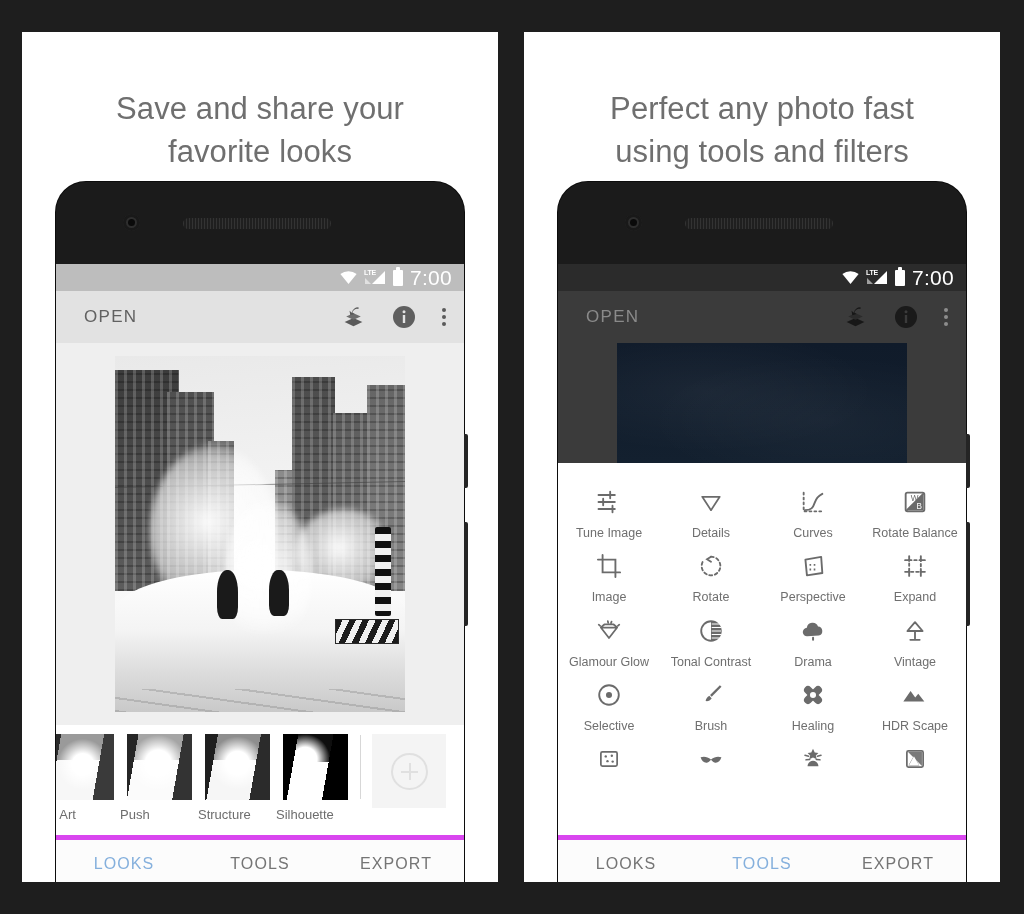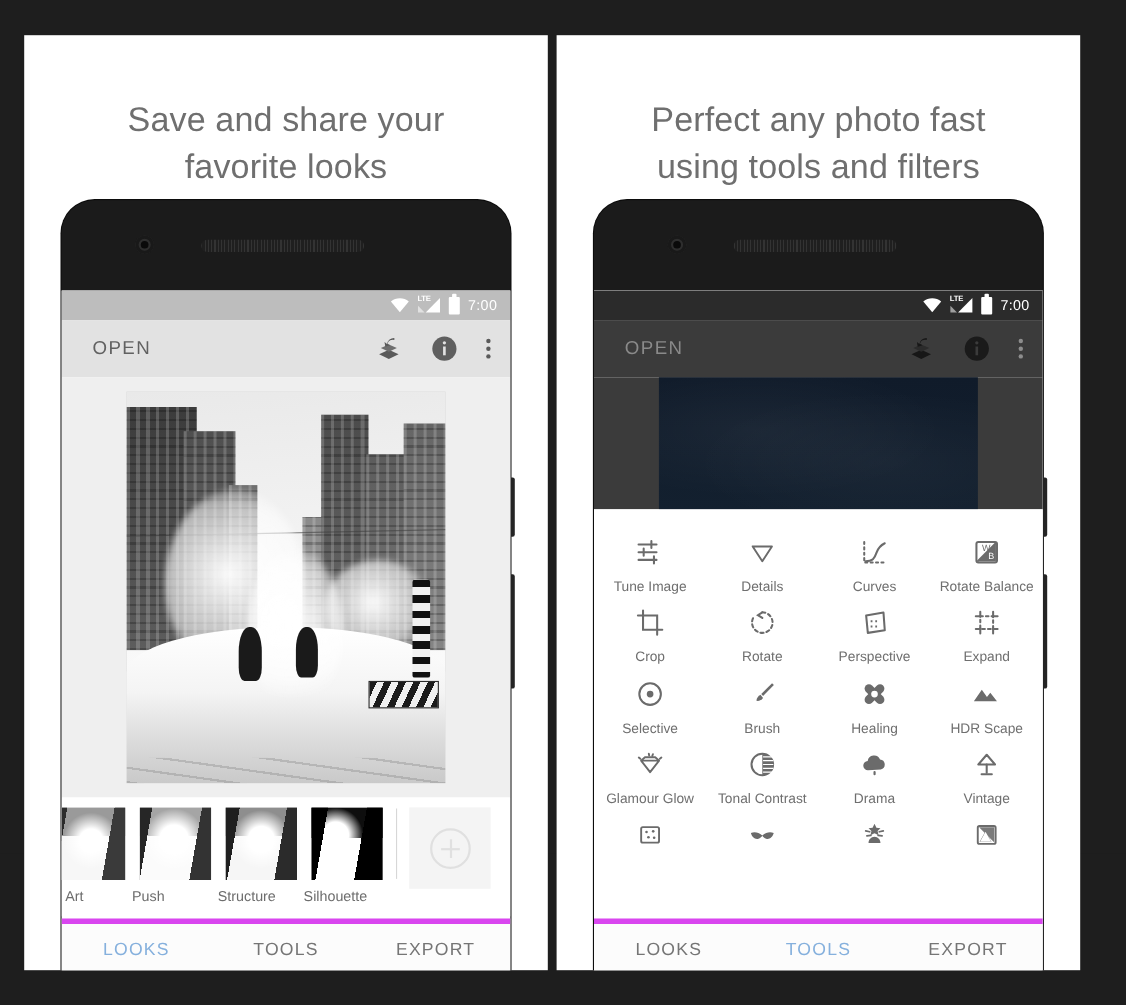--- a/index.html
+++ b/index.html
@@ -18,21 +18,21 @@
   
   .card {
     position: absolute;
     top: 32px;
     width: 476px;
     height: 850px;
     background: #ffffff;
     overflow: hidden;
   }
   .card-left  { left: 22px; }
-  .card-right { left: 506px; }
+  .card-right { left: 524px; }
 
   .headline {
     position: absolute;
     top: 56px; left: 0; right: 0;
     text-align: center;
     font-size: 31px;
     font-weight: 400;
     line-height: 1.38;
     color: #6f6f6f;
     letter-spacing: 0.1px;
@@ -104,21 +104,21 @@
     background: #bdbdbd;
     display: flex;
     align-items: center;
     justify-content: flex-end;
     padding-right: 12px;
     gap: 7px;
   }
   .statusbar.dim { background: #2b2b2b; }
   .sb-time {
     color: #ffffff;
-    font-size: 13px;
+    font-size: 21px;
     letter-spacing: 0.3px;
   }
   .wifi-ico { width: 17px; height: 13px; display: block; }
   .lte-ico  { position: relative; width: 22px; height: 15px; }
   .lte-txt {
     position: absolute; top: -1px; left: 0;
     font-size: 7px; color: #fff; font-weight: bold; letter-spacing: -0.2px;
   }
   .batt-ico { width: 10px; height: 16px; background: #fff;
               border-radius: 1px; position: relative; }
@@ -601,21 +601,21 @@
           </div>
 
           <div class="tool-row">
             <div class="tool-cell">
               <div class="tool-ico">
                 <svg width="28" height="28" viewBox="0 0 24 24" fill="none" stroke="#6b6b6b" stroke-width="1.6" stroke-linecap="round">
                   <path d="M6.5 2.5v15h15"></path>
                     <path d="M2.5 6.5h15v15"></path>
                 </svg>
               </div>
-              <div class="tool-label">Crop</div>
+              <div class="tool-label">Image</div>
             </div>
             <div class="tool-cell">
               <div class="tool-ico">
                 <svg width="28" height="28" viewBox="0 0 24 24" fill="none" stroke="#6b6b6b" stroke-width="1.6" stroke-linecap="round">
                   <path d="M12 4a8 8 0 1 1-6.8 3.8" stroke-dasharray="2.4 2.4"></path>
                   <path d="M12 4 8.6 6.2 12 8.4" stroke-dasharray="0"></path>
                 </svg>
               </div>
               <div class="tool-label">Rotate</div>
             </div>
@@ -629,20 +629,62 @@
               <div class="tool-label">Perspective</div>
             </div>
             <div class="tool-cell">
               <div class="tool-ico">
                 <svg width="28" height="28" viewBox="0 0 24 24" fill="none" stroke="#6b6b6b" stroke-width="1.6" stroke-linecap="round">
                   <path d="M7 3.5v4M3.5 7h4M17 3.5v4M20.5 7h-4M7 20.5v-4M3.5 17h4M17 20.5v-4M20.5 17h-4"></path>
                   <path d="M7 7h10v10H7z" stroke-dasharray="2 2.4"></path>
                 </svg>
               </div>
               <div class="tool-label">Expand</div>
+            </div>
+          </div>
+
+          <div class="tool-row">
+            <div class="tool-cell">
+              <div class="tool-ico">
+                <svg width="28" height="28" viewBox="0 0 24 24" fill="none" stroke="#6b6b6b" stroke-width="1.5" stroke-linejoin="round">
+                  <path d="M5 9h14l-7 9z"></path>
+                    <path d="M5 9 8 6.4h8L19 9"></path>
+                  <path d="M3.2 6.6 4.4 7.6M20.8 6.6 19.6 7.6M11 3.6l.3 1.4M14.2 4l-.5 1.3" stroke-linecap="round"></path>
+                </svg>
+              </div>
+              <div class="tool-label">Glamour Glow</div>
+            </div>
+            <div class="tool-cell">
+              <div class="tool-ico">
+                <svg width="28" height="28" viewBox="0 0 24 24">
+                  <circle cx="12" cy="12" r="8.4" fill="none" stroke="#6b6b6b" stroke-width="1.6"></circle>
+                  <path d="M12 3.6a8.4 8.4 0 0 1 0 16.8z" fill="#6b6b6b"></path>
+                  <path d="M12.6 6h7M12.6 9h8M12.6 12h8M12.6 15h8M12.6 18h7" stroke="#ffffff" stroke-width="0.9"></path>
+                </svg>
+              </div>
+              <div class="tool-label">Tonal Contrast</div>
+            </div>
+            <div class="tool-cell">
+              <div class="tool-ico">
+                <svg width="28" height="28" viewBox="0 0 24 24">
+                  <path d="M7 16.5a3.6 3.6 0 0 1-.3-7.2 5 5 0 0 1 9.6-1.2 3.9 3.9 0 0 1 .6 7.7z" fill="#6b6b6b"></path>
+                  <rect x="11.2" y="17" width="1.7" height="3.4" rx="0.8" fill="#6b6b6b"></rect>
+                </svg>
+              </div>
+              <div class="tool-label">Drama</div>
+            </div>
+            <div class="tool-cell">
+              <div class="tool-ico">
+                <svg width="28" height="28" viewBox="0 0 24 24" fill="none" stroke="#6b6b6b" stroke-width="1.6" stroke-linejoin="round">
+                  <path d="M12 4.4 5.5 12h13z"></path>
+                  <path d="M12 12v6.5" stroke-linecap="round"></path>
+                  <path d="M8 19.6h8" stroke-linecap="round"></path>
+                </svg>
+              </div>
+              <div class="tool-label">Vintage</div>
             </div>
           </div>
 
           <div class="tool-row">
             <div class="tool-cell">
               <div class="tool-ico">
                 <svg width="28" height="28" viewBox="0 0 24 24">
                   <circle cx="12" cy="12" r="8.4" fill="none" stroke="#6b6b6b" stroke-width="1.6"></circle>
                   <circle cx="12" cy="12" r="2.6" fill="#6b6b6b"></circle>
                 </svg>
@@ -678,62 +720,20 @@
                   <path d="M2 17.5 8.2 8.6l4 5.6 2.6-3.2 5.2 6.5z" fill="#6b6b6b"></path>
                 </svg>
               </div>
               <div class="tool-label">HDR Scape</div>
             </div>
           </div>
 
           <div class="tool-row">
             <div class="tool-cell">
               <div class="tool-ico">
-                <svg width="28" height="28" viewBox="0 0 24 24" fill="none" stroke="#6b6b6b" stroke-width="1.5" stroke-linejoin="round">
-                  <path d="M5 9h14l-7 9z"></path>
-                    <path d="M5 9 8 6.4h8L19 9"></path>
-                  <path d="M3.2 6.6 4.4 7.6M20.8 6.6 19.6 7.6M11 3.6l.3 1.4M14.2 4l-.5 1.3" stroke-linecap="round"></path>
-                </svg>
-              </div>
-              <div class="tool-label">Glamour Glow</div>
-            </div>
-            <div class="tool-cell">
-              <div class="tool-ico">
-                <svg width="28" height="28" viewBox="0 0 24 24">
-                  <circle cx="12" cy="12" r="8.4" fill="none" stroke="#6b6b6b" stroke-width="1.6"></circle>
-                  <path d="M12 3.6a8.4 8.4 0 0 1 0 16.8z" fill="#6b6b6b"></path>
-                  <path d="M12.6 6h7M12.6 9h8M12.6 12h8M12.6 15h8M12.6 18h7" stroke="#ffffff" stroke-width="0.9"></path>
-                </svg>
-              </div>
-              <div class="tool-label">Tonal Contrast</div>
-            </div>
-            <div class="tool-cell">
-              <div class="tool-ico">
-                <svg width="28" height="28" viewBox="0 0 24 24">
-                  <path d="M7 16.5a3.6 3.6 0 0 1-.3-7.2 5 5 0 0 1 9.6-1.2 3.9 3.9 0 0 1 .6 7.7z" fill="#6b6b6b"></path>
-                  <rect x="11.2" y="17" width="1.7" height="3.4" rx="0.8" fill="#6b6b6b"></rect>
-                </svg>
-              </div>
-              <div class="tool-label">Drama</div>
-            </div>
-            <div class="tool-cell">
-              <div class="tool-ico">
-                <svg width="28" height="28" viewBox="0 0 24 24" fill="none" stroke="#6b6b6b" stroke-width="1.6" stroke-linejoin="round">
-                  <path d="M12 4.4 5.5 12h13z"></path>
-                  <path d="M12 12v6.5" stroke-linecap="round"></path>
-                  <path d="M8 19.6h8" stroke-linecap="round"></path>
-                </svg>
-              </div>
-              <div class="tool-label">Vintage</div>
-            </div>
-          </div>
-
-          <div class="tool-row">
-            <div class="tool-cell">
-              <div class="tool-ico">
                 <svg width="26" height="26" viewBox="0 0 24 24">
                   <rect x="4.5" y="5.5" width="15" height="13" rx="1.4" fill="none" stroke="#6b6b6b" stroke-width="1.6"></rect>
                   <circle cx="9" cy="9.6" r="1.1" fill="#6b6b6b"></circle>
                     <circle cx="14.6" cy="9" r="1.1" fill="#6b6b6b"></circle>
                   <circle cx="10.6" cy="14" r="1.1" fill="#6b6b6b"></circle>
                     <circle cx="15.4" cy="14.4" r="1.1" fill="#6b6b6b"></circle>
                 </svg>
               </div>
               <div class="tool-label"></div>
             </div>

